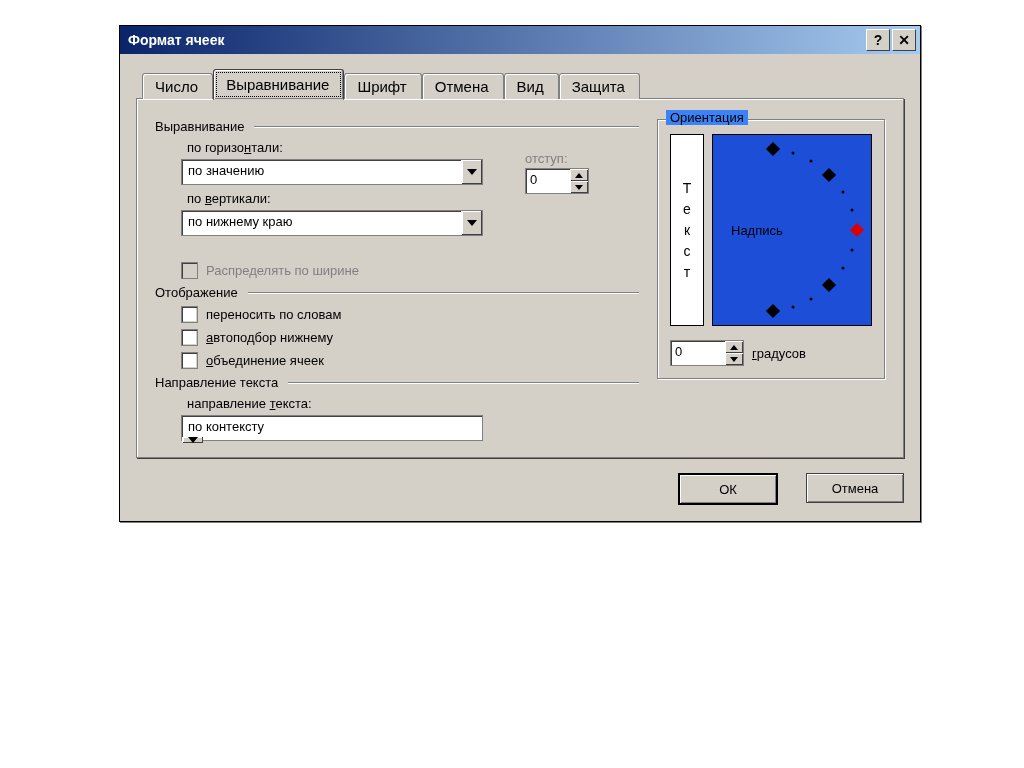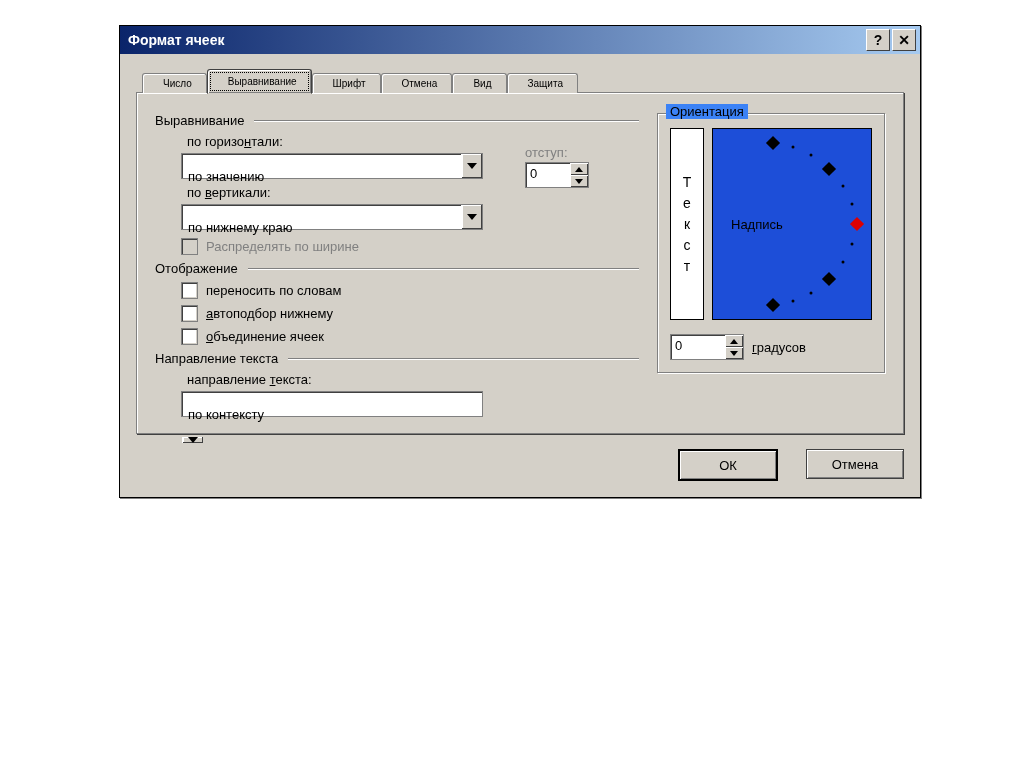--- a/index.html
+++ b/index.html
@@ -46,28 +46,28 @@
   }
   
   .tabs {
     display:flex;
     align-items:flex-end;
     padding-left: 6px;
     position: relative;
     z-index: 2;
   }
   .tab {
-    padding: 4px 14px 4px 20px;
+    padding: 4px 14px 4px 12px;
     border: 1px solid #808080;
     border-bottom: none;
     background:#d4d0c8;
     border-top-left-radius:3px; border-top-right-radius:3px;
     margin-right: 0px;
     box-shadow: inset 1px 1px 0 #fff;
-    font-size:10px;
+    font-size:15px;
     cursor:pointer;
   }
   .tab.active {
     padding-top:6px; padding-bottom:6px;
     position:relative; top:1px;
     border:1px solid #404040;
     border-bottom:1px solid #d4d0c8;
     box-shadow: inset 1px 1px 0 #fff, 0 0 0 1px #808080 inset;
     z-index:3;
     outline:1px dotted #000;
@@ -94,21 +94,21 @@
   }
   .group-line hr {
     flex:1; border:none; border-top:1px solid #808080; border-bottom:1px solid #fff; margin:0 0 0 4px;
   }
   .field-label { display:block; margin: 6px 0 4px 32px; }
   .u { text-decoration: underline; }
   .combo {
     display:flex; align-items:stretch; height:24px; margin-left:26px; width: 300px;
     background:#fff; border:1px solid #808080; box-shadow: inset 1px 1px 0 #404040, inset -1px -1px 0 #fff;
   }
-  .combo .val { flex:1; padding: 15px 6px; }
+  .combo .val { flex:1; padding: 3px 6px; }
   .combo .drop {
     width:20px; background:#d4d0c8; display:flex; align-items:center; justify-content:center;
     border-left:1px solid #fff; box-shadow: inset -1px -1px 0 #404040, inset 1px 1px 0 #fff;
   }
   .drop svg { display:block; }
   .indent-block { position:absolute; left: 370px; top: 36px; }
   .indent-label { color:#808080; }
   .spinner {
     display:flex; width: 62px; height:24px; border:1px solid #808080; background:#fff;
     box-shadow: inset 1px 1px 0 #404040, inset -1px -1px 0 #fff; margin-top:2px;
@@ -229,21 +229,21 @@
         </label>
         <div class="combo">
           <div class="val">по нижнему краю</div>
           <div class="drop">
               <svg width="10" height="6">
                 <polygon points="0,0 10,0 5,6" fill="#000"></polygon>
               </svg>
             </div>
         </div>
 
-        <div class="checkbox-row" style="margin-top:8px;">
+        <div class="checkbox-row" style="margin-top:26px;">
           <div class="chk disabled"></div>
           <span class="disabled-text">Распределять по ширине</span>
         </div>
 
         <div class="group-line">
           <span class="group-label">Отображение</span>
             <hr>
         </div>
         <div class="checkbox-row">
           <div class="chk"></div>

